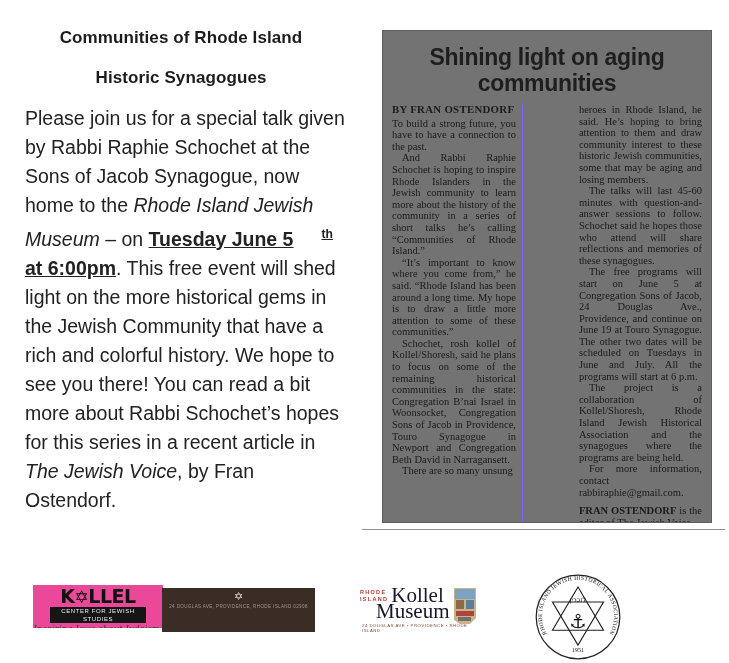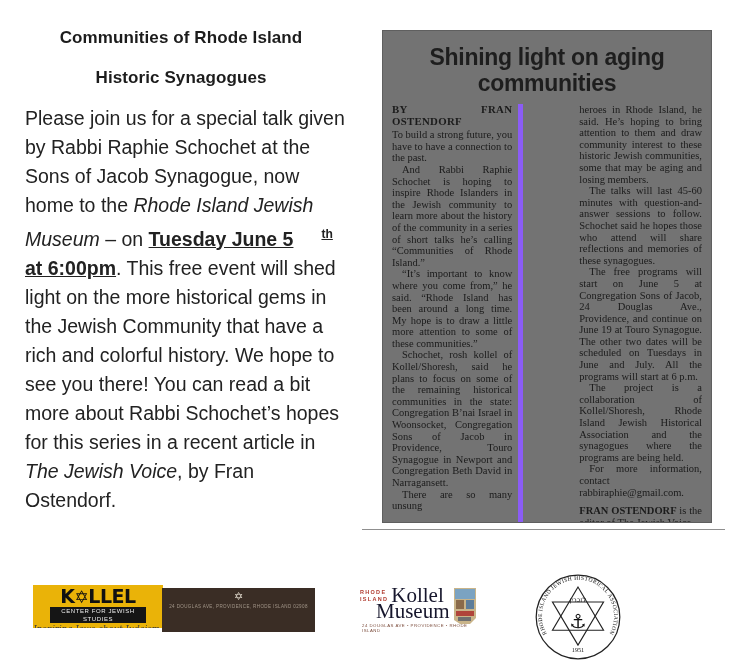--- a/index.html
+++ b/index.html
@@ -17,31 +17,31 @@
   .seg-sup{vertical-align:super;font-size:62%;padding-left:28px;}
 
   
   .clipping{position:absolute;left:382px;top:30px;width:330px;height:493px;background:#737373;
             border:1.5px solid #5f5f5f;box-sizing:border-box;}
   .headline{font-family:"Liberation Sans",sans-serif;font-weight:bold;font-size:23px;line-height:26px;
             text-align:center;margin:13px auto 8px auto;max-width:240px;color:#1e1e1e;letter-spacing:-0.3px;}
   .cols{display:flex;align-items:stretch;height:418px;}
   .col{width:50%;box-sizing:border-box;font-family:"Liberation Serif",serif;font-size:10.5px;
        line-height:11.6px;text-align:justify;color:#1b1b1b;overflow:hidden;}
-  .col-left{padding:0 6px 0 9px;border-right:5px solid #8b5cf6;}
+  .col-left{padding:0 6px 0 9px;border-right:1px solid #8b5cf6;}
   .col-right{padding:0 9px 0 8px;margin-left:48px;}
   .byline{font-weight:bold;font-size:10.8px;letter-spacing:.3px;margin-bottom:2px;}
   .art-p{margin:0;}
   .art-p.indent{text-indent:10px;}
   .art-p.gap{margin-top:7px;}
   .art-bold{font-weight:bold;}
   .clip-underline{position:absolute;left:362px;top:529px;width:363px;height:1px;background:#8f8f8f;}
 
   
-  .logo-kollel{position:absolute;left:33px;top:585px;width:130px;height:43px;background:#eab308;
+  .logo-kollel{position:absolute;left:33px;top:585px;width:130px;height:43px;background:#ec4899;
                text-align:center;overflow:hidden;}
   .k-brand{font-family:"DejaVu Sans",sans-serif;font-weight:bold;font-size:19px;line-height:19px;
            color:#111;margin-top:2px;letter-spacing:-0.5px;}
   .k-star{font-weight:normal;font-size:17px;}
   .k-bar{background:#151515;color:#eee;font-size:6px;letter-spacing:.6px;line-height:8px;
          width:96px;margin:0 auto;}
   .k-script{font-family:"DejaVu Serif",serif;font-style:italic;font-size:8.5px;line-height:12px;color:#3a3a3a;}
 
   .logo-soj{position:absolute;left:162px;top:588px;width:153px;height:44px;background:#3a2d25;
             text-align:center;color:#d9d2c5;overflow:hidden;}

